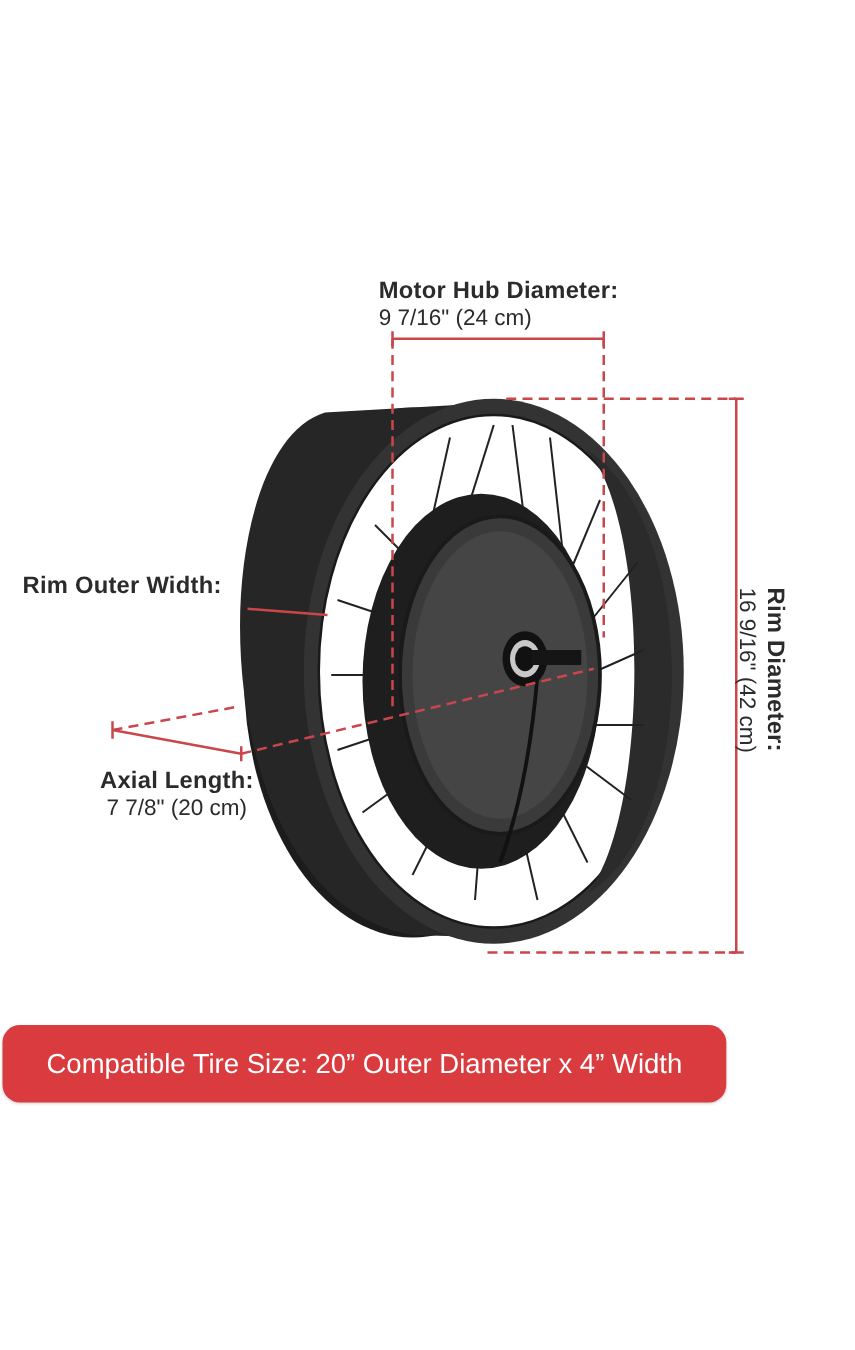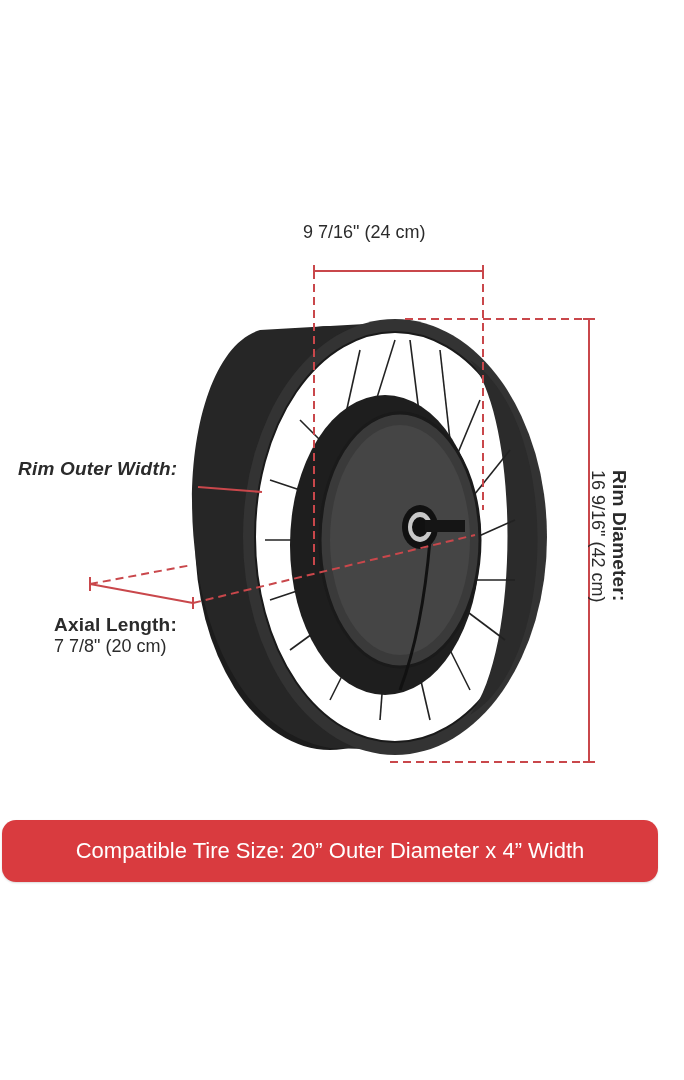--- a/index.html
+++ b/index.html
@@ -1,24 +1,24 @@
 <!DOCTYPE html>
 <html><head>
 <meta charset="utf-8">
 <style>
   html, body { margin: 0; padding: 0; background: #ffffff; }
   body { width: 684px; height: 1080px; position: relative; overflow: hidden; font-family: "Liberation Sans", sans-serif; }
   .label { position: absolute; color: #2b2b2b; line-height: 1.15; }
   .label .title { font-size: 19px; font-weight: bold; display: block; letter-spacing: 0.2px; }
   .label .value { font-size: 18px; display: block; }
   #lbl-motor { left: 303px; top: 222px; }
-  #lbl-rim-width { left: 18px; top: 458px; font-style: italic; }
-  #lbl-axial { left: 54px; top: 614px; }
+  #lbl-rim-width { left: 18px; top: 458px; }
+  #lbl-axial { left: 80px; top: 614px; text-align: center; }
   #lbl-rim-dia { left: 556px; top: 470px; width: 140px; transform-origin: left top; transform: translate(74px, 0) rotate(90deg); }
-  .banner { position: absolute; left: 2px; top: 820px; width: 656px; height: 62px; background: #d93b3f; border-radius: 14px; color: #ffffff; font-size: 22px; display: flex; align-items: center; justify-content: center; box-shadow: 0 1px 2px rgba(0,0,0,0.15); }
+  .banner { position: absolute; left: 2px; top: 820px; width: 579px; height: 62px; background: #d93b3f; border-radius: 14px; color: #ffffff; font-size: 22px; display: flex; align-items: center; justify-content: center; box-shadow: 0 1px 2px rgba(0,0,0,0.15); }
   svg.scene { position: absolute; left: 0; top: 0; }
 </style>
 </head>
 <body>
 
 <svg class="scene" width="684" height="1080" viewBox="0 0 684 1080">
 
   <g>
     <ellipse cx="330" cy="538" rx="135" ry="212" fill="#1c1c1c"></ellipse>
     <ellipse cx="330" cy="538" rx="120" ry="198" fill="#ffffff"></ellipse>
@@ -80,20 +80,21 @@
     <line x1="198" y1="487" x2="262" y2="492"></line>
     <line x1="90" y1="584" x2="193" y2="603"></line>
     <line x1="90" y1="577" x2="90" y2="591"></line>
       <line x1="193" y1="597" x2="193" y2="609"></line>
     <line x1="90" y1="584" x2="192" y2="565" stroke-dasharray="8 5"></line>
     <line x1="193" y1="603" x2="475" y2="535" stroke-dasharray="8 5"></line>
   </g>
 </svg>
 
 <div class="label" id="lbl-motor">
+  <span class="title">Motor Hub Diameter:</span>
   <span class="value">9 7/16" (24 cm)</span>
 </div>
 
 <div class="label" id="lbl-rim-width">
   <span class="title">Rim Outer Width:</span>
 </div>
 
 <div class="label" id="lbl-axial">
   <span class="title">Axial Length:</span>
   <span class="value">7 7/8" (20 cm)</span>

